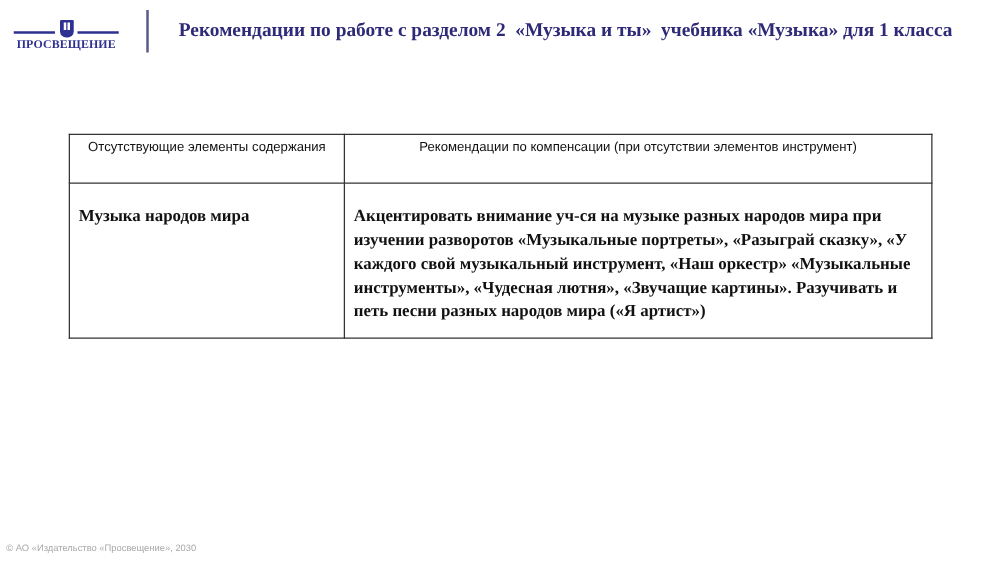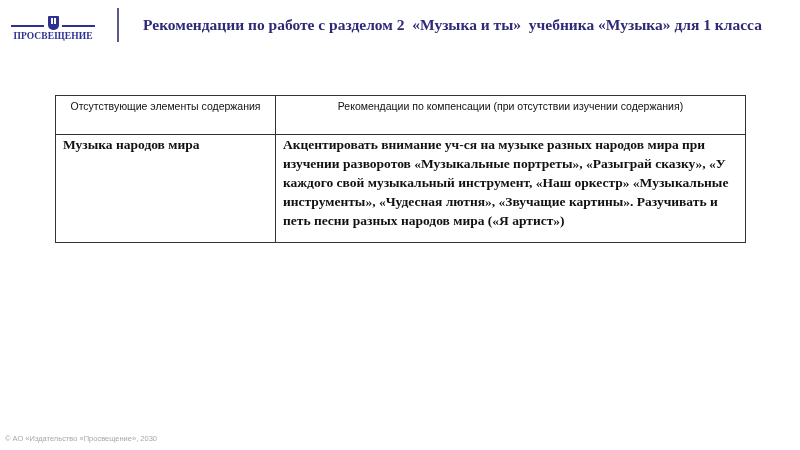--- a/index.html
+++ b/index.html
@@ -34,36 +34,36 @@
       position: absolute; left: 117px; top: 8px; width: 2px; height: 34px; background: #5a5a8a;
     }
     .title {
       position: absolute; left: 131px; top: 16px; width: 640px;
       font-family: "Liberation Serif", serif; font-weight: bold;
       font-size: 15.5px; line-height: 18px; color: #2e2a77;
       white-space: pre-wrap;
       margin-left: 12px;
     }
     table.rec {
-      position: absolute; left: 55px; top: 95px; width: 690px;
+      position: absolute; left: 55px; top: 107px; width: 690px;
       border-collapse: collapse; table-layout: fixed;
     }
     table.rec td, table.rec th {
       border: 1.5px solid #333;
       vertical-align: top;
     }
     table.rec th {
       font-family: "Liberation Sans", sans-serif; font-weight: normal;
       font-size: 10.5px; line-height: 16px; text-align: center; color: #111;
       height: 36px; padding: 2px 4px 0;
     }
     table.rec td {
       font-family: "Liberation Serif", serif; font-weight: bold;
       font-size: 13.5px; line-height: 19px; color: #111;
-      padding: 0 6px 4px 7px;
+      padding: 16px 6px 4px 7px;
       height: 103px;
     }
     col.c1 { width: 220px; }
     col.c2 { width: 470px; }
     .footer {
       position: absolute; left: 5px; top: 434px;
       font-family: "Liberation Sans", sans-serif; font-size: 7.5px; color: #a8a8a8;
     }
   </style>
 </head>
@@ -83,21 +83,21 @@
 <div class="title">Рекомендации по работе с разделом 2  «Музыка и ты»  учебника «Музыка» для 1 класса</div>
 
 <table class="rec">
   <colgroup>
       <col class="c1">
       <col class="c2">
     </colgroup>
   <thead>
     <tr>
       <th>Отсутствующие элементы содержания</th>
-      <th>Рекомендации по компенсации (при отсутствии изучении содержания)</th>
+      <th>Рекомендации по компенсации (при отсутствии элементов инструмент)</th>
     </tr>
   </thead>
   <tbody>
     <tr>
       <td>Музыка народов мира</td>
       <td>Акцентировать внимание уч-ся на музыке разных народов мира при изучении разворотов «Музыкальные портреты», «Разыграй сказку», «У каждого свой музыкальный инструмент, «Наш оркестр» «Музыкальные инструменты», «Чудесная лютня», «Звучащие картины». Разучивать и петь песни разных народов мира («Я артист»)</td>
     </tr>
   </tbody>
 </table>
 

